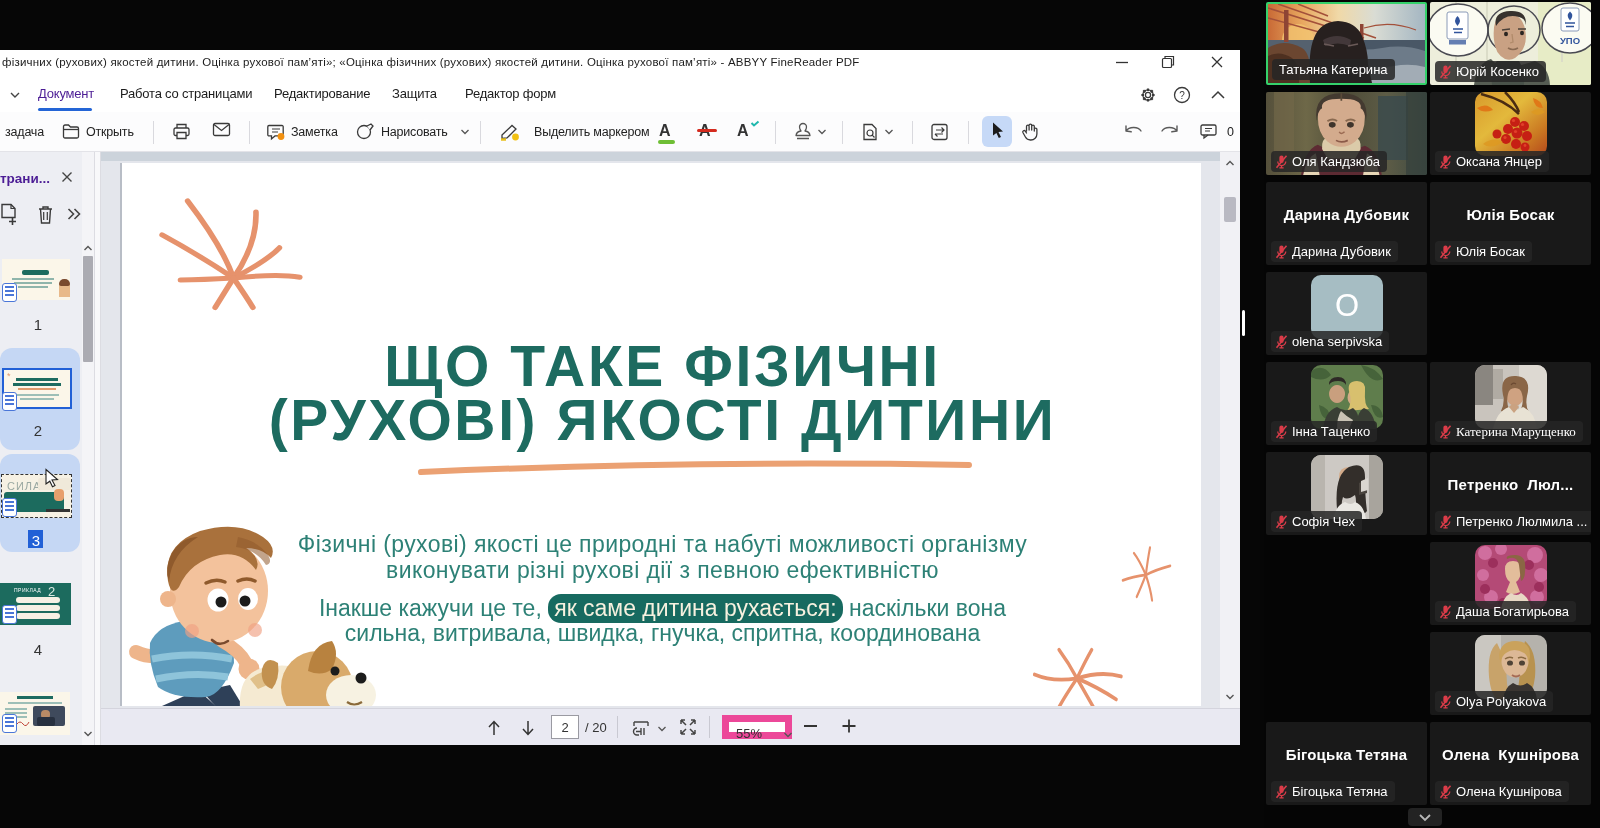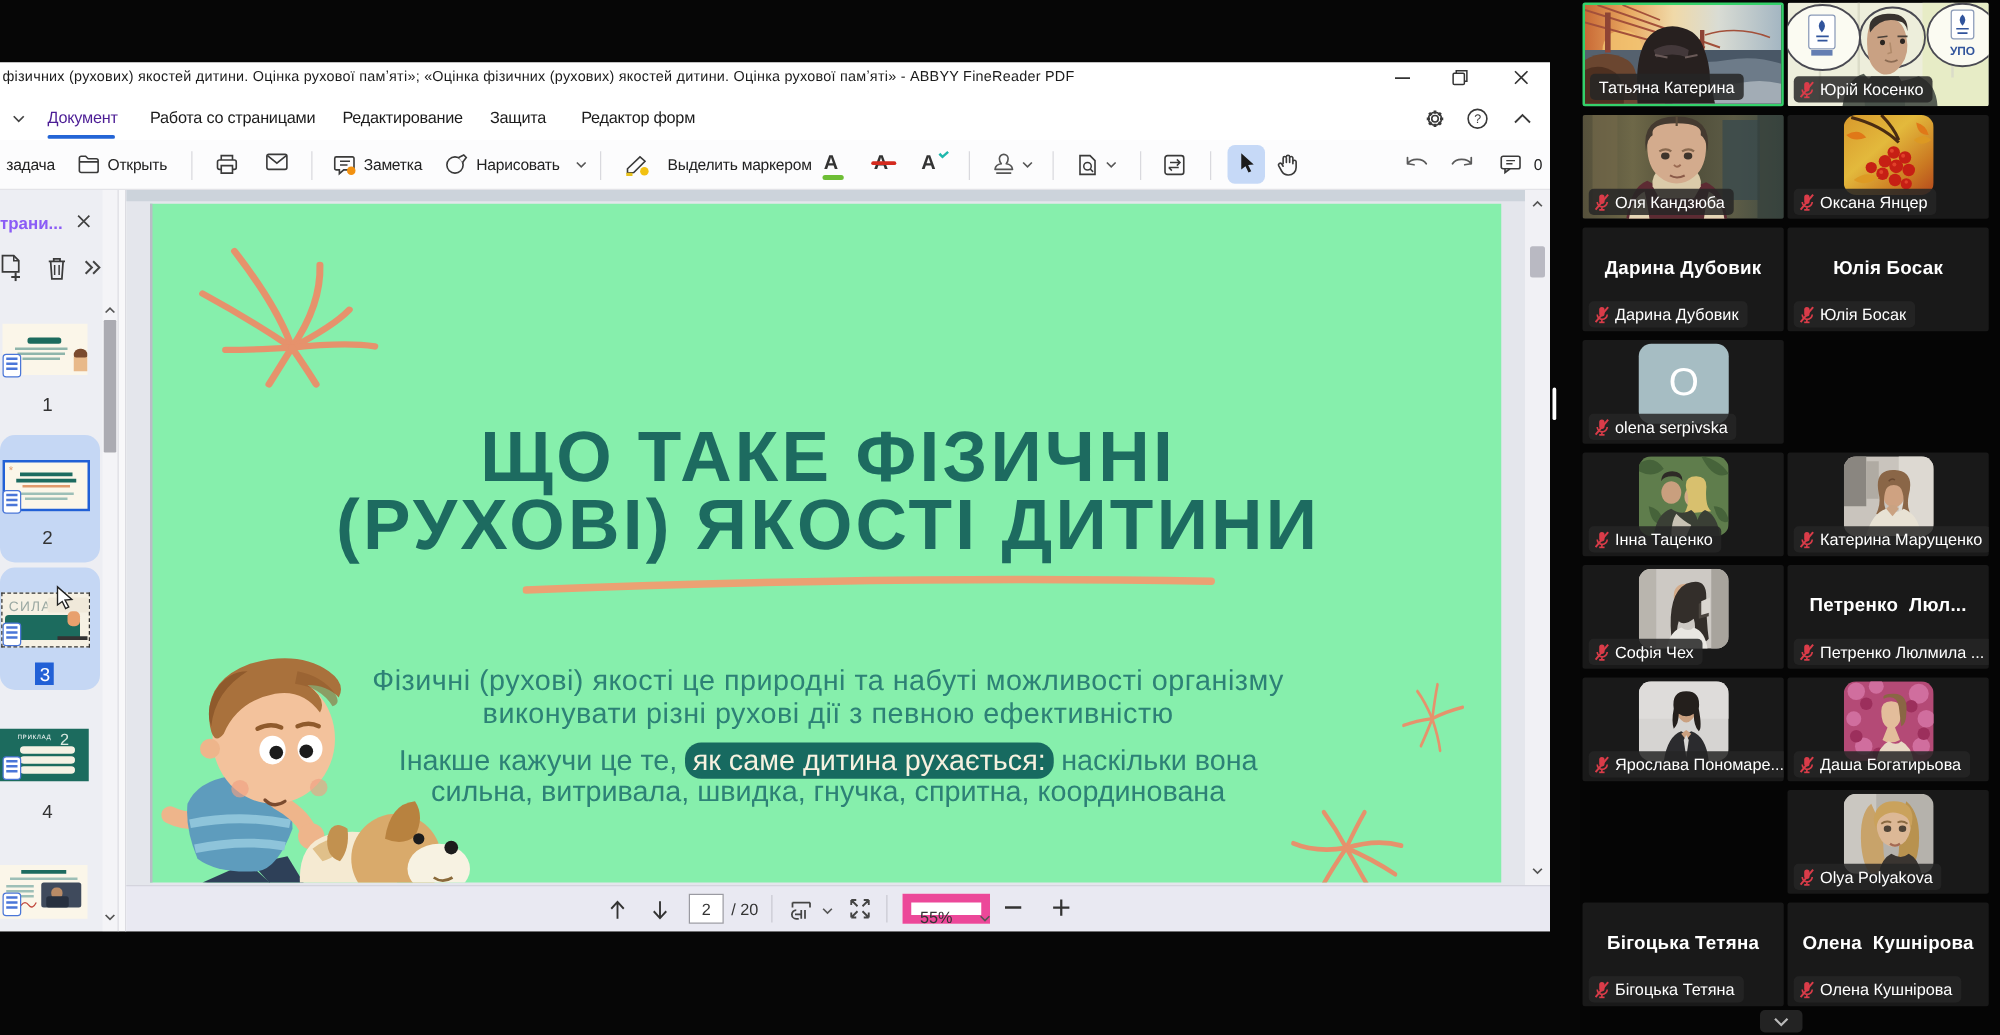--- a/index.html
+++ b/index.html
@@ -29,21 +29,21 @@
     border-left:1px solid #dcdce2; border-right:1px solid #dcdce2; }
   .thumbimg { position:absolute; overflow:hidden; background:#fbf6e9; }
   .tnum { position:absolute; width:76px; text-align:center; font-size:15px; color:#333; }
   .docico { position:absolute; width:15px; height:19px; background:#fff; border:1.5px solid #4a76d8;
     border-radius:3px; }
   .docico i { display:block; height:2px; background:#4a76d8; margin:2px 2px 0 2px; }
 
   
   #viewer { position:absolute; left:101px; top:102px; width:1139px; height:556px; background:#e4e6ec; overflow:hidden; }
   #viewtop { position:absolute; left:0px; top:0px; width:1139px; height:9px; background:#ccd3db; }
-  #page { position:absolute; left:19px; top:11px; width:1081px; height:543px; background:#86efac;
+  #page { position:absolute; left:19px; top:11px; width:1081px; height:543px; background:#ffffff;
     border-left:2px solid #b8bdc6; overflow:hidden; }
   #vscroll { position:absolute; left:1119px; top:0px; width:20px; height:556px; background:#f1f1f5; }
   
   #bottombar { position:absolute; left:101px; top:658px; width:1139px; height:37px; background:#e9e9f2;
     border-top:1px solid #d4d4dd; color:#333; font-size:13px; }
 
   
   #h1wrap { position:absolute; left:0; top:176px; width:1081px; text-align:center;
     font-weight:bold; font-size:57px; line-height:54px; color:#1d6b60; letter-spacing:2.6px; }
   #para1 { position:absolute; left:0; top:369px; width:1081px; text-align:center;
@@ -191,21 +191,21 @@
         </svg>
       <svg class="ticon" style="left:1197px" width="22" height="20" viewBox="0 0 22 20">
           <rect x="4" y="3" width="15" height="10" rx="1.5" stroke="#3a3a3a" stroke-width="1.3" fill="none"></rect>
           <path d="M7 13 v3 l4 -3" stroke="#3a3a3a" stroke-width="1.3" fill="none"></path>
           <path d="M8 6.5 h7 M8 9 h5" stroke="#3a3a3a" stroke-width="1.1"></path>
         </svg>
       <span class="tlabel" style="left:1227px;">0</span>
     </div>
 
     <div id="sidebar">
-      <span class="abs" style="left:0px;top:19px;font-weight:bold;font-size:13.5px;color:#8b5cf6;">трани...</span>
+      <span class="abs" style="left:0px;top:19px;font-weight:bold;font-size:13.5px;color:#4c1d95;">трани...</span>
       <svg class="abs" style="left:60px;top:18px" width="14" height="14" viewBox="0 0 14 14">
           <path d="M2.5 2.5 L11.5 11.5 M11.5 2.5 L2.5 11.5" stroke="#444" stroke-width="1.4"></path>
         </svg>
       <svg class="abs" style="left:0px;top:51px" width="19" height="22" viewBox="0 0 19 22">
           <path d="M2 1.5 h9 l4 4 v9 h-13 z" stroke="#3a3a3a" stroke-width="1.4" fill="none"></path>
           <path d="M11 1.5 v4 h4" stroke="#3a3a3a" stroke-width="1.2" fill="none"></path>
           <path d="M9 18.5 h7 M12.5 15 v7" stroke="#3a3a3a" stroke-width="1.6"></path>
         </svg>
       <svg class="abs" style="left:36px;top:52px" width="19" height="21" viewBox="0 0 19 21">
           <path d="M3 5 h13 M7 5 V3 h5 v2 M4.5 5 l1 14 h8 l1 -14" stroke="#3a3a3a" stroke-width="1.4" fill="none"></path>
@@ -662,21 +662,21 @@
         </svg>
       </div>
       <div class="nlabel" style="left:5px;bottom:3px;"><svg class="micico" viewBox="0 0 14 15">
             <g fill="#da3c49">
               <rect x="4.7" y="0.5" width="4.6" height="8.2" rx="2.3"></rect>
             </g>
             <path d="M3 7 a4.3 4.3 0 0 0 8.6 0 M7 11.3 v2.2 M4.7 13.8 h4.6" stroke="#da3c49" stroke-width="1.4" fill="none"></path>
             <path d="M1.6 13.6 L12.4 0.8" stroke="#da3c49" stroke-width="1.7"></path>
           </svg>Інна Таценко</div>
     </div>
-    <div class="tile" style="left:166px;top:362px;">
+    <div class="tile" style="left:166px;top:362px;font-family:Liberation Serif, serif;">
       <div class="avatar">
         <svg width="72" height="64" viewBox="0 0 72 64" preserveAspectRatio="none">
           <rect width="72" height="64" fill="#c9c4bd"></rect>
           <rect x="44" y="0" width="28" height="64" fill="#ddd9d2"></rect>
           <rect x="0" y="0" width="18" height="40" fill="#8a8680"></rect>
           <rect x="18" y="4" width="10" height="30" fill="#b0aba3"></rect>
           <path d="M30 26 q-2 -12 10 -12 q11 0 10 12 q-1 10 -5 13 q-5 4 -10 0 q-4 -3 -5 -13" fill="#cfa281"></path>
           <path d="M28 30 q-4 -20 13 -19 q16 1 11 20 q-2 10 2 16 q-6 4 -8 -2 q3 -10 1 -16 q-1 -6 -7 -6 q-6 0 -7 6 q-2 8 1 15 q-3 6 -8 2 q4 -8 2 -16" fill="#8a6647"></path>
           <path d="M36 20 q2 -3 5 -1" stroke="#6b4a32" stroke-width="1.2" fill="none"></path>
           <path d="M18 64 q4 -18 16 -22 q8 5 14 0 q12 5 14 22 Z" fill="#e8e2d4"></path>
@@ -717,40 +717,20 @@
       <div class="tname">Петренко&nbsp; Люл...</div>
       <div class="nlabel" style="left:5px;bottom:3px;"><svg class="micico" viewBox="0 0 14 15">
             <g fill="#da3c49">
               <rect x="4.7" y="0.5" width="4.6" height="8.2" rx="2.3"></rect>
             </g>
             <path d="M3 7 a4.3 4.3 0 0 0 8.6 0 M7 11.3 v2.2 M4.7 13.8 h4.6" stroke="#da3c49" stroke-width="1.4" fill="none"></path>
             <path d="M1.6 13.6 L12.4 0.8" stroke="#da3c49" stroke-width="1.7"></path>
           </svg>Петренко Люлмила ...</div>
     </div>
 
-    <div class="tile" style="left:2px;top:542px;">
-      <div class="avatar">
-        <svg width="72" height="64" viewBox="0 0 72 64" preserveAspectRatio="none">
-          <rect width="72" height="64" fill="#d6d4d2"></rect>
-          <rect x="0" y="0" width="72" height="30" fill="#dedcda"></rect>
-          <path d="M30 20 q0 -9 8 -9 q9 0 8 9 q0 8 -4 11 q-4 4 -8 0 q-4 -3 -4 -11" fill="#caa080"></path>
-          <path d="M28 22 q-2 -14 10 -14 q12 0 10 14 q3 16 0 18 q-4 -4 -4 -14 q-6 4 -12 0 q0 8 -4 12 q-2 -6 0 -16" fill="#241f1c"></path>
-          <path d="M20 64 q3 -20 14 -24 q4 3 8 0 q12 4 14 24 Z" fill="#2b2b2e"></path>
-          <path d="M34 42 l4 5 l4 -5 l-4 -3 Z" fill="#caa080"></path>
-          <path d="M36 47 l2 -4 l2 4 l-2 14 Z" fill="#d8d6d4"></path>
-        </svg>
-      </div>
-      <div class="nlabel" style="left:5px;bottom:3px;"><svg class="micico" viewBox="0 0 14 15">
-            <g fill="#da3c49">
-              <rect x="4.7" y="0.5" width="4.6" height="8.2" rx="2.3"></rect>
-            </g>
-            <path d="M3 7 a4.3 4.3 0 0 0 8.6 0 M7 11.3 v2.2 M4.7 13.8 h4.6" stroke="#da3c49" stroke-width="1.4" fill="none"></path>
-            <path d="M1.6 13.6 L12.4 0.8" stroke="#da3c49" stroke-width="1.7"></path>
-          </svg>Ярослава Пономаре...</div>
-    </div>
     <div class="tile" style="left:166px;top:542px;">
       <div class="avatar">
         <svg width="72" height="64" viewBox="0 0 72 64" preserveAspectRatio="none">
           <rect width="72" height="64" fill="#b44a76"></rect>
           <g fill="#d06e9e">
             <circle cx="10" cy="8" r="7"></circle>
               <circle cx="26" cy="4" r="6"></circle>
               <circle cx="60" cy="10" r="8"></circle>
             <circle cx="66" cy="30" r="7"></circle>
               <circle cx="8" cy="30" r="6"></circle>

